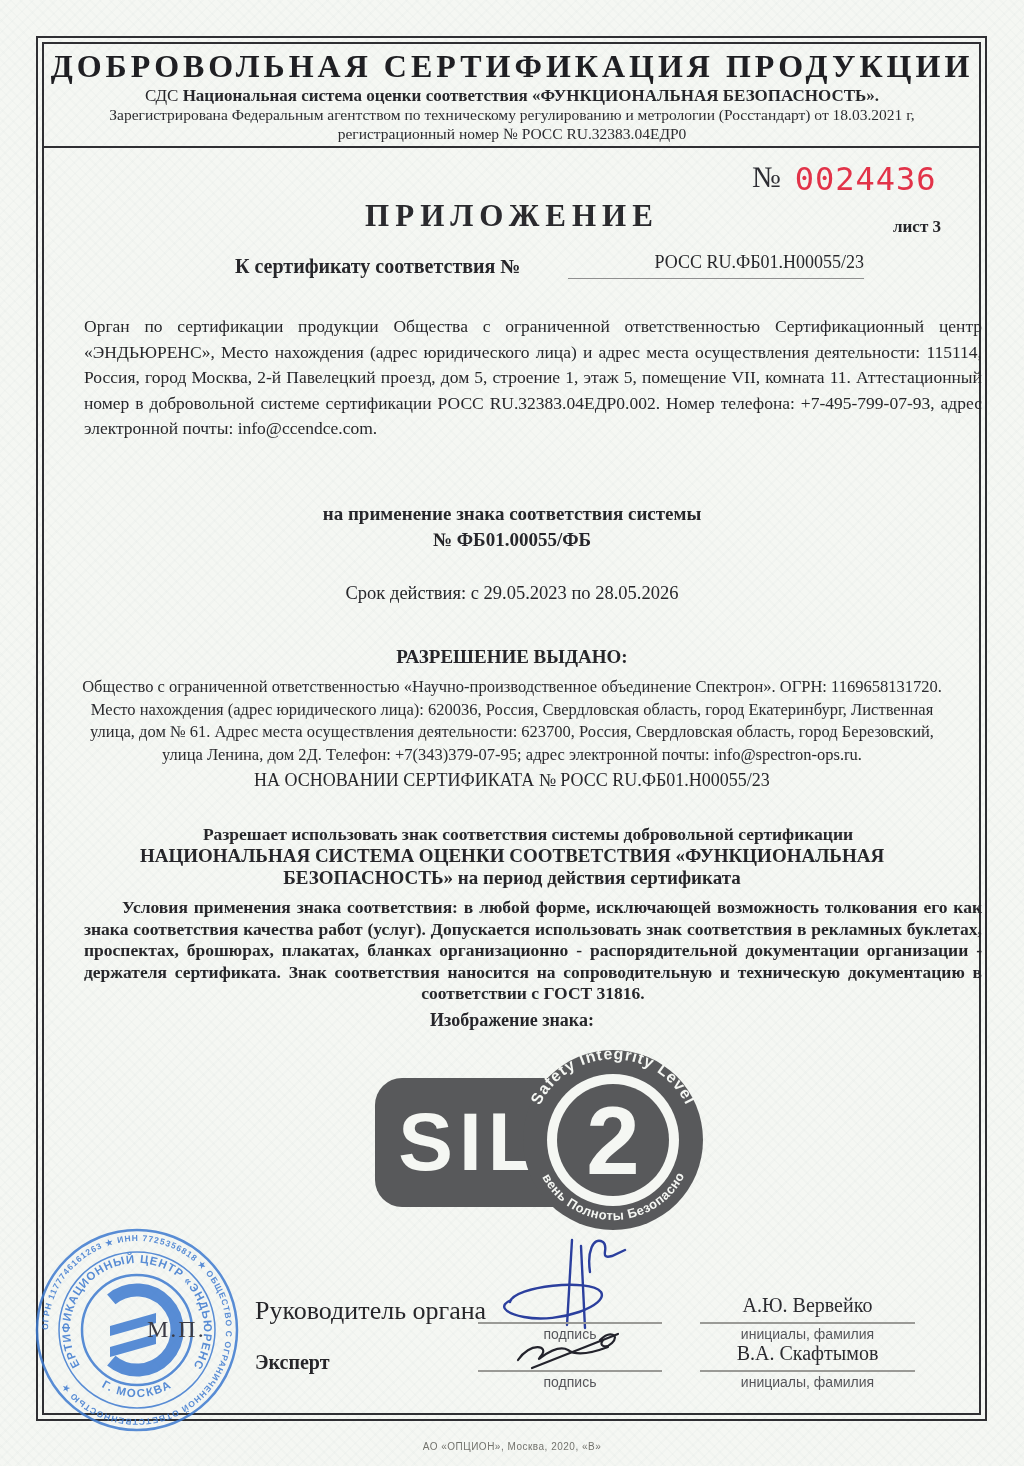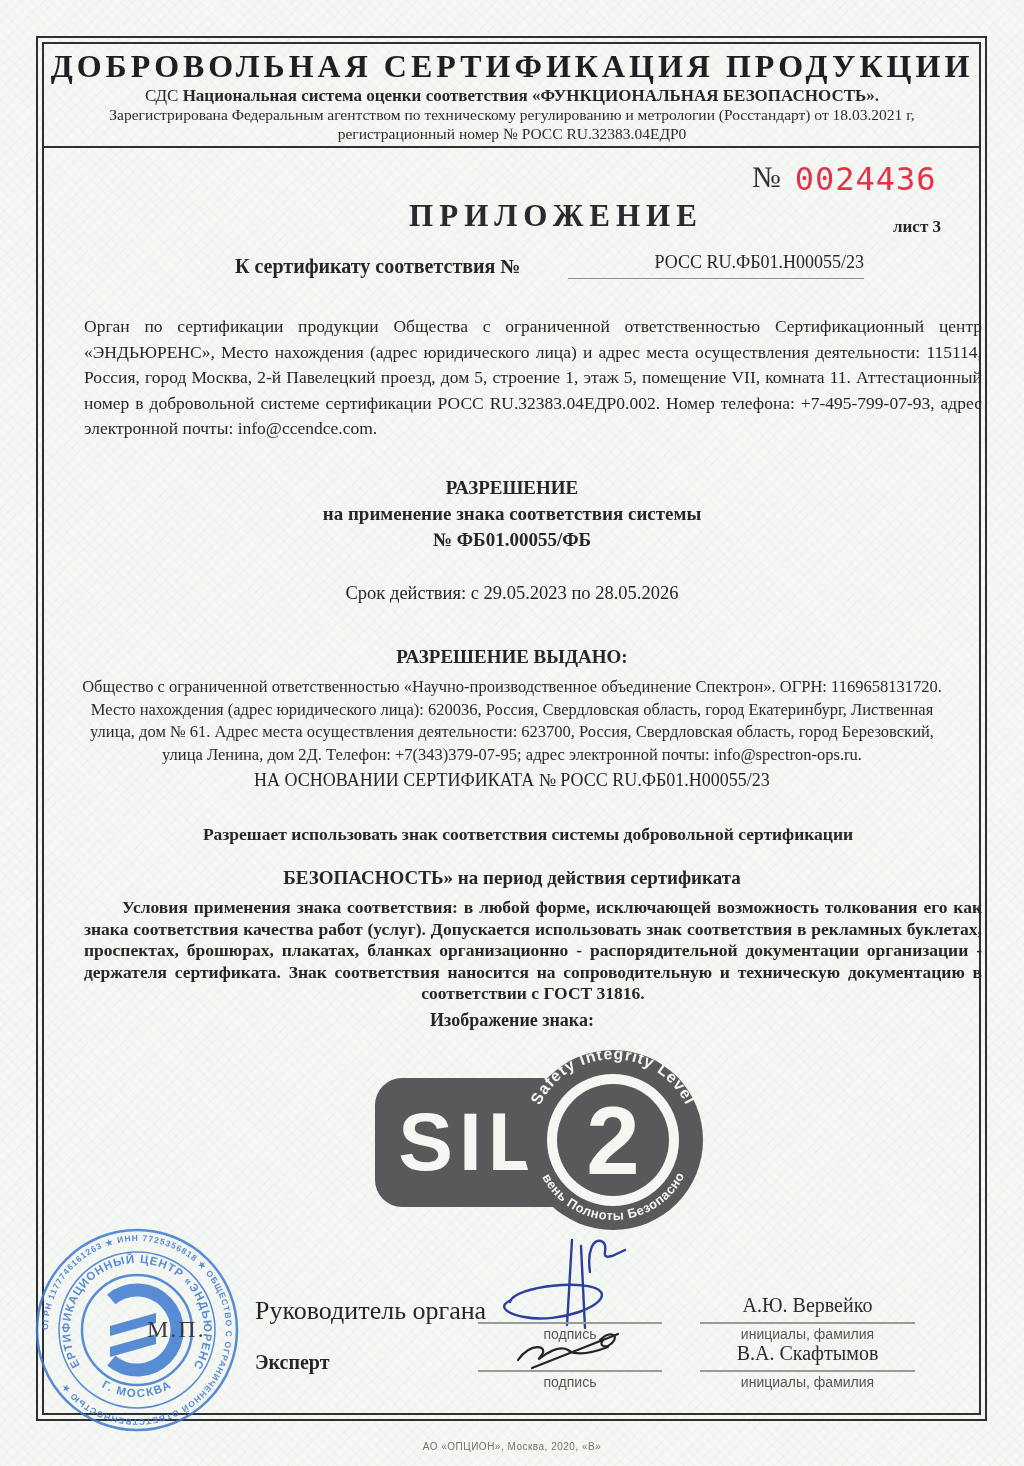--- a/index.html
+++ b/index.html
@@ -18,21 +18,21 @@
   .abs { position:absolute; }
   .cw { left:44px; width:936px; text-align:center; }
   .doc-title { top:48px; font-size:32px; font-weight:600; letter-spacing:4px; color:#1f1f23; }
   .doc-sub { top:86px; font-size:17px; }
   .doc-sub b { font-weight:bold; }
   .doc-line3 { top:106px; font-size:15.5px; color:#2c2c30; }
   .doc-line4 { top:125px; font-size:15.5px; color:#2c2c30; }
   .num-row { top:160px; left:752px; display:flex; align-items:flex-start; gap:14px; }
   .num-sign { font-size:30px; color:#2d2d33; }
   .num-red { font-family:"DejaVu Sans Mono",monospace; font-size:32px; line-height:38px; color:#e23349; letter-spacing:1px; }
-  .appendix-title { top:198px; font-size:31px; font-weight:bold; letter-spacing:6px; color:#2a2a2e;margin-left:44px; }
+  .appendix-title { top:198px; font-size:31px; font-weight:bold; letter-spacing:6px; color:#2a2a2e; }
   .sheet { top:217px; left:893px; font-size:17px; font-weight:bold; }
   .cert-label { top:255px; left:235px; font-size:20px; font-weight:bold; }
   .cert-value { top:252px; left:568px; width:296px; text-align:right; font-size:18px; padding-bottom:5px; border-bottom:1.5px solid #8f8f8f; }
   .para1 { top:314px; left:84px; width:898px; font-size:17.5px; line-height:25.5px; text-align:justify; }
   .b19 { font-size:19px; font-weight:bold; }
   .perm1 { top:477px; }
   .perm2 { top:503px; }
   .perm3 { top:529px; }
   .validity { top:583px; font-size:18.5px; }
   .issued-t { top:646px; }
@@ -83,30 +83,30 @@
     <span class="num-red">0024436</span>
   </div>
 
   <div class="abs cw appendix-title">ПРИЛОЖЕНИЕ</div>
   <div class="abs sheet">лист 3</div>
   <div class="abs cert-label">К сертификату соответствия №</div>
   <div class="abs cert-value">РОСС RU.ФБ01.Н00055/23</div>
 
   <div class="abs para1">Орган по сертификации продукции Общества с ограниченной ответственностью Сертификационный центр «ЭНДЬЮРЕНС», Место нахождения (адрес юридического лица) и адрес места осуществления деятельности: 115114, Россия, город Москва, 2-й Павелецкий проезд, дом 5, строение 1, этаж 5, помещение VII, комната 11. Аттестационный номер в добровольной системе сертификации РОСС RU.32383.04ЕДР0.002. Номер телефона: +7-495-799-07-93, адрес электронной почты: info@ccendce.com.</div>
 
-  <div class="abs cw b19 perm1">РАЗРЕШЕНИЕ</div>
   <div class="abs cw b19 perm2">на применение знака соответствия системы</div>
   <div class="abs cw b19 perm3">№ ФБ01.00055/ФБ</div>
   <div class="abs cw validity">Срок действия: с 29.05.2023 по 28.05.2026</div>
 
   <div class="abs cw b19 issued-t">РАЗРЕШЕНИЕ ВЫДАНО:</div>
   <div class="abs para2">Общество с ограниченной ответственностью «Научно-производственное объединение Спектрон». ОГРН: 1169658131720. Место нахождения (адрес юридического лица): 620036, Россия, Свердловская область, город Екатеринбург, Лиственная улица, дом № 61. Адрес места осуществления деятельности: 623700, Россия, Свердловская область, город Березовский, улица Ленина, дом 2Д. Телефон: +7(343)379-07-95; адрес электронной почты: info@spectron-ops.ru.</div>
   <div class="abs cw basis">НА ОСНОВАНИИ СЕРТИФИКАТА № РОСС RU.ФБ01.Н00055/23</div>
 
   <div class="abs cw grant1">Разрешает использовать знак соответствия системы добровольной сертификации</div>
+  <div class="abs cw grant2">НАЦИОНАЛЬНАЯ СИСТЕМА ОЦЕНКИ СООТВЕТСТВИЯ «ФУНКЦИОНАЛЬНАЯ</div>
   <div class="abs cw grant3">БЕЗОПАСНОСТЬ» на период действия сертификата</div>
 
   <div class="abs para3">Условия применения знака соответствия: в любой форме, исключающей возможность толкования его как знака соответствия качества работ (услуг). Допускается использовать знак соответствия в рекламных буклетах, проспектах, брошюрах, плакатах, бланках организационно - распорядительной документации организации - держателя сертификата. Знак соответствия наносится на сопроводительную и техническую документацию в соответствии с ГОСТ 31816.</div>
   <div class="abs cw mark-cap">Изображение знака:</div>
 
   <svg class="abs sil-svg" width="370" height="210" viewBox="0 0 370 210">
     <defs>
       <path id="silTop" d="M 178.2 114.1 A 81 81 0 1 1 337.8 114.1" fill="none"></path>
       <path id="silBottom" d="M 185.5 133.8 A 80 80 0 0 0 330.5 133.8" fill="none"></path>
     </defs>

